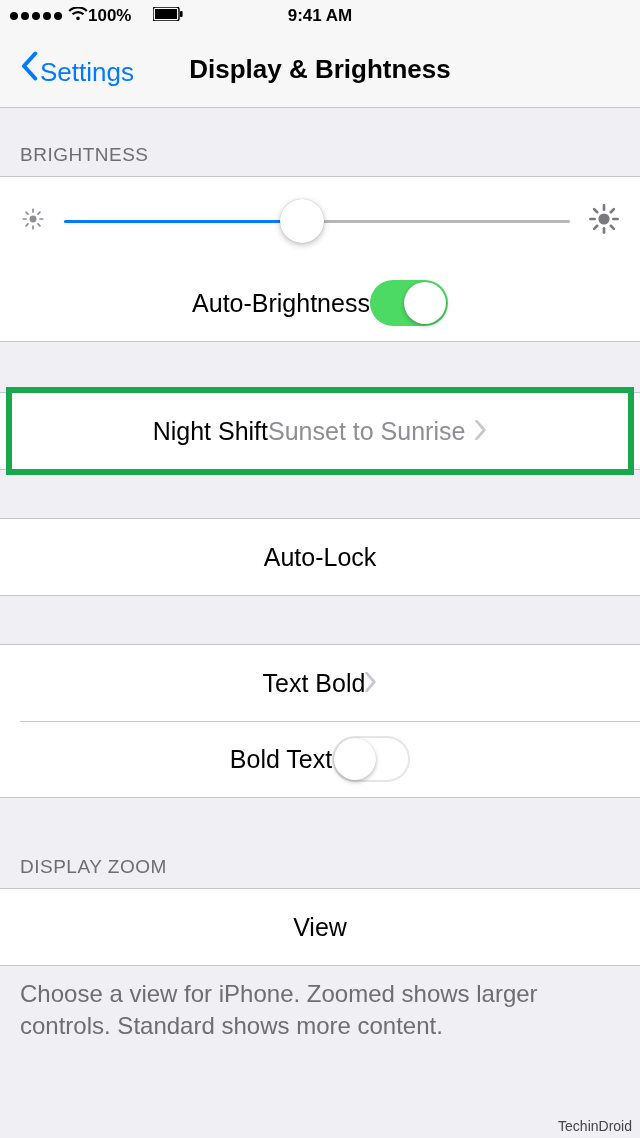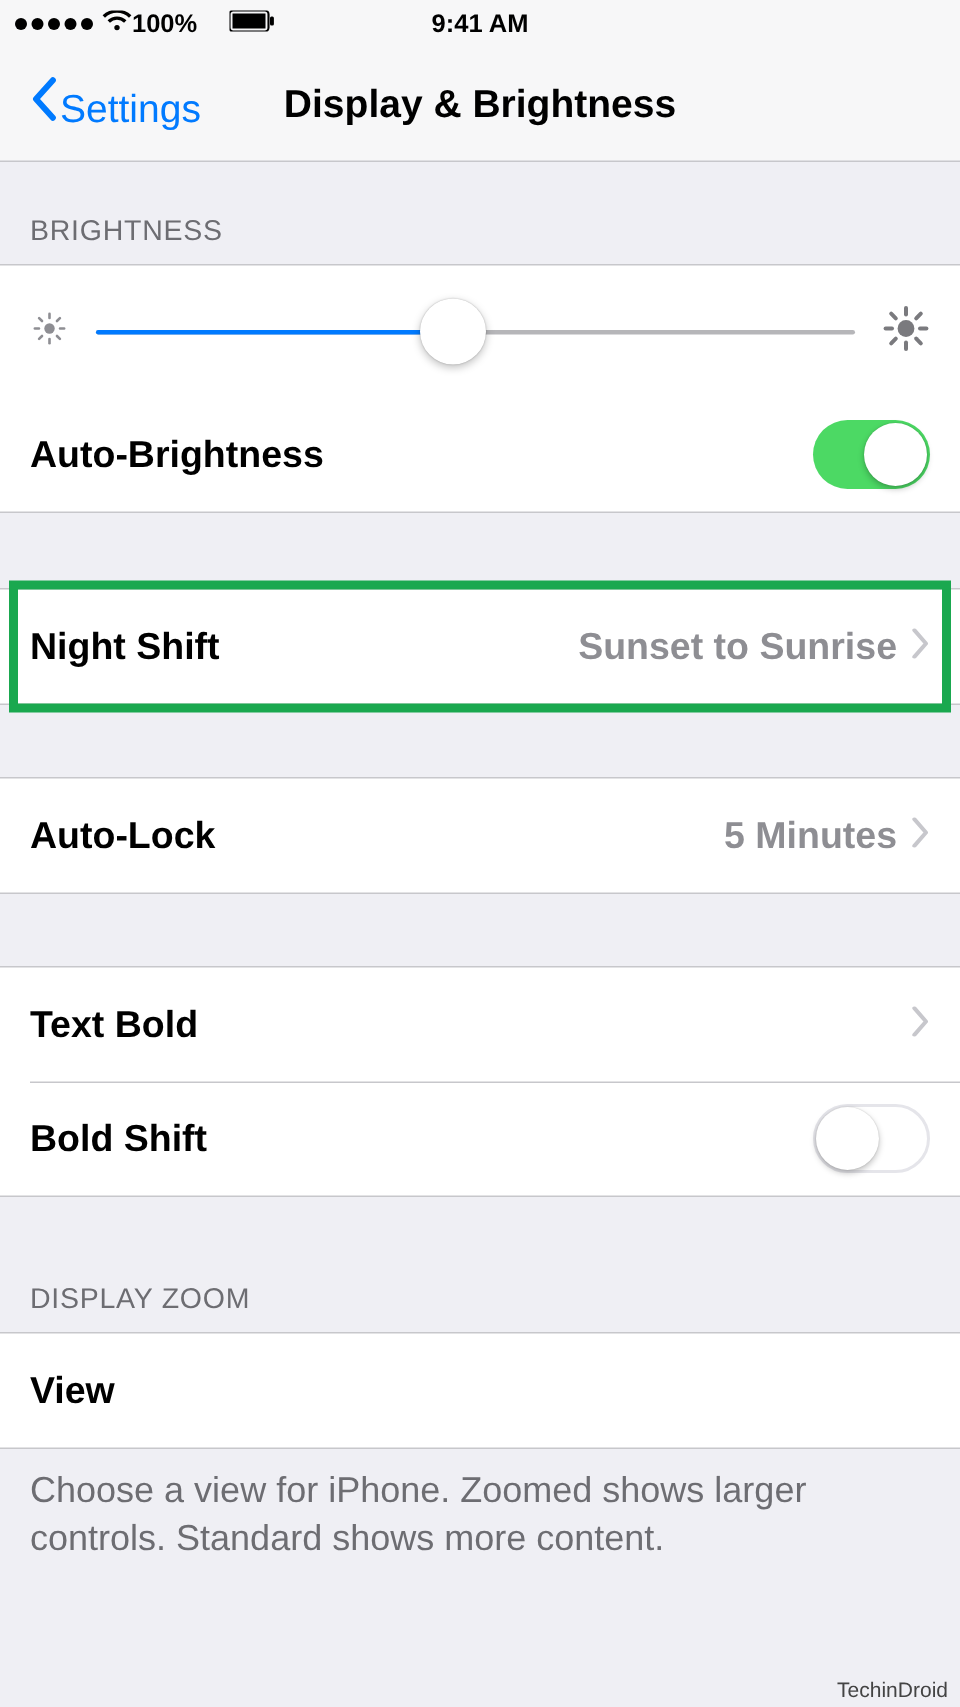--- a/index.html
+++ b/index.html
@@ -69,24 +69,24 @@
 .cell-group {
   background: #fff;
   border-top: 1px solid #c7c7cb;
   border-bottom: 1px solid #c7c7cb;
 }
 .cell {
   min-height: 76px;
   padding: 0 20px;
   display: flex;
   align-items: center;
-  justify-content: space-between;
+  justify-content: center;
   position: relative;
   font-size: 25px;
-  font-weight: 700;
+  font-weight: 400;
 }
 .cell + .cell::before {
   content: "";
   position: absolute;
   left: 20px; right: 0; top: 0;
   height: 1px;
   background: #c7c7cb;
 }
 .cell-left { display: flex; align-items: center; color:#000;}
 .cell-right { display: flex; align-items: center; gap: 10px; color: #8e8e93; font-size: 25px; }
@@ -278,46 +278,38 @@
         </span>
       </span>
     </div>
   </div>
 
   <div class="spacer-sm"></div>
 
   <div class="cell-group">
     <div class="cell">
       <span class="cell-left">Auto-Lock</span>
-      <span class="cell-right">
-        <span>5 Minutes</span>
-        <span class="disclosure">
-          <svg width="12" height="20" viewBox="0 0 10 18">
-              <path d="M1 1l7 8-7 8" stroke="#c7c7cc" stroke-width="2.4" fill="none" stroke-linecap="round" stroke-linejoin="round"></path>
-            </svg>
-        </span>
-      </span>
     </div>
   </div>
 
   <div class="spacer-sm"></div>
 
   <div class="cell-group">
     <div class="cell">
       <span class="cell-left">Text Bold</span>
       <span class="cell-right">
         <span class="disclosure">
           <svg width="12" height="20" viewBox="0 0 10 18">
               <path d="M1 1l7 8-7 8" stroke="#c7c7cc" stroke-width="2.4" fill="none" stroke-linecap="round" stroke-linejoin="round"></path>
             </svg>
         </span>
       </span>
     </div>
     <div class="cell">
-      <span class="cell-left">Bold Shift</span>
+      <span class="cell-left">Bold Text</span>
       <div class="toggle off">
           <div class="toggle-knob"></div>
         </div>
     </div>
   </div>
 
   <div class="section-header tight">DISPLAY ZOOM</div>
   <div class="cell-group">
     <div class="cell">
       <span class="cell-left">View</span>

